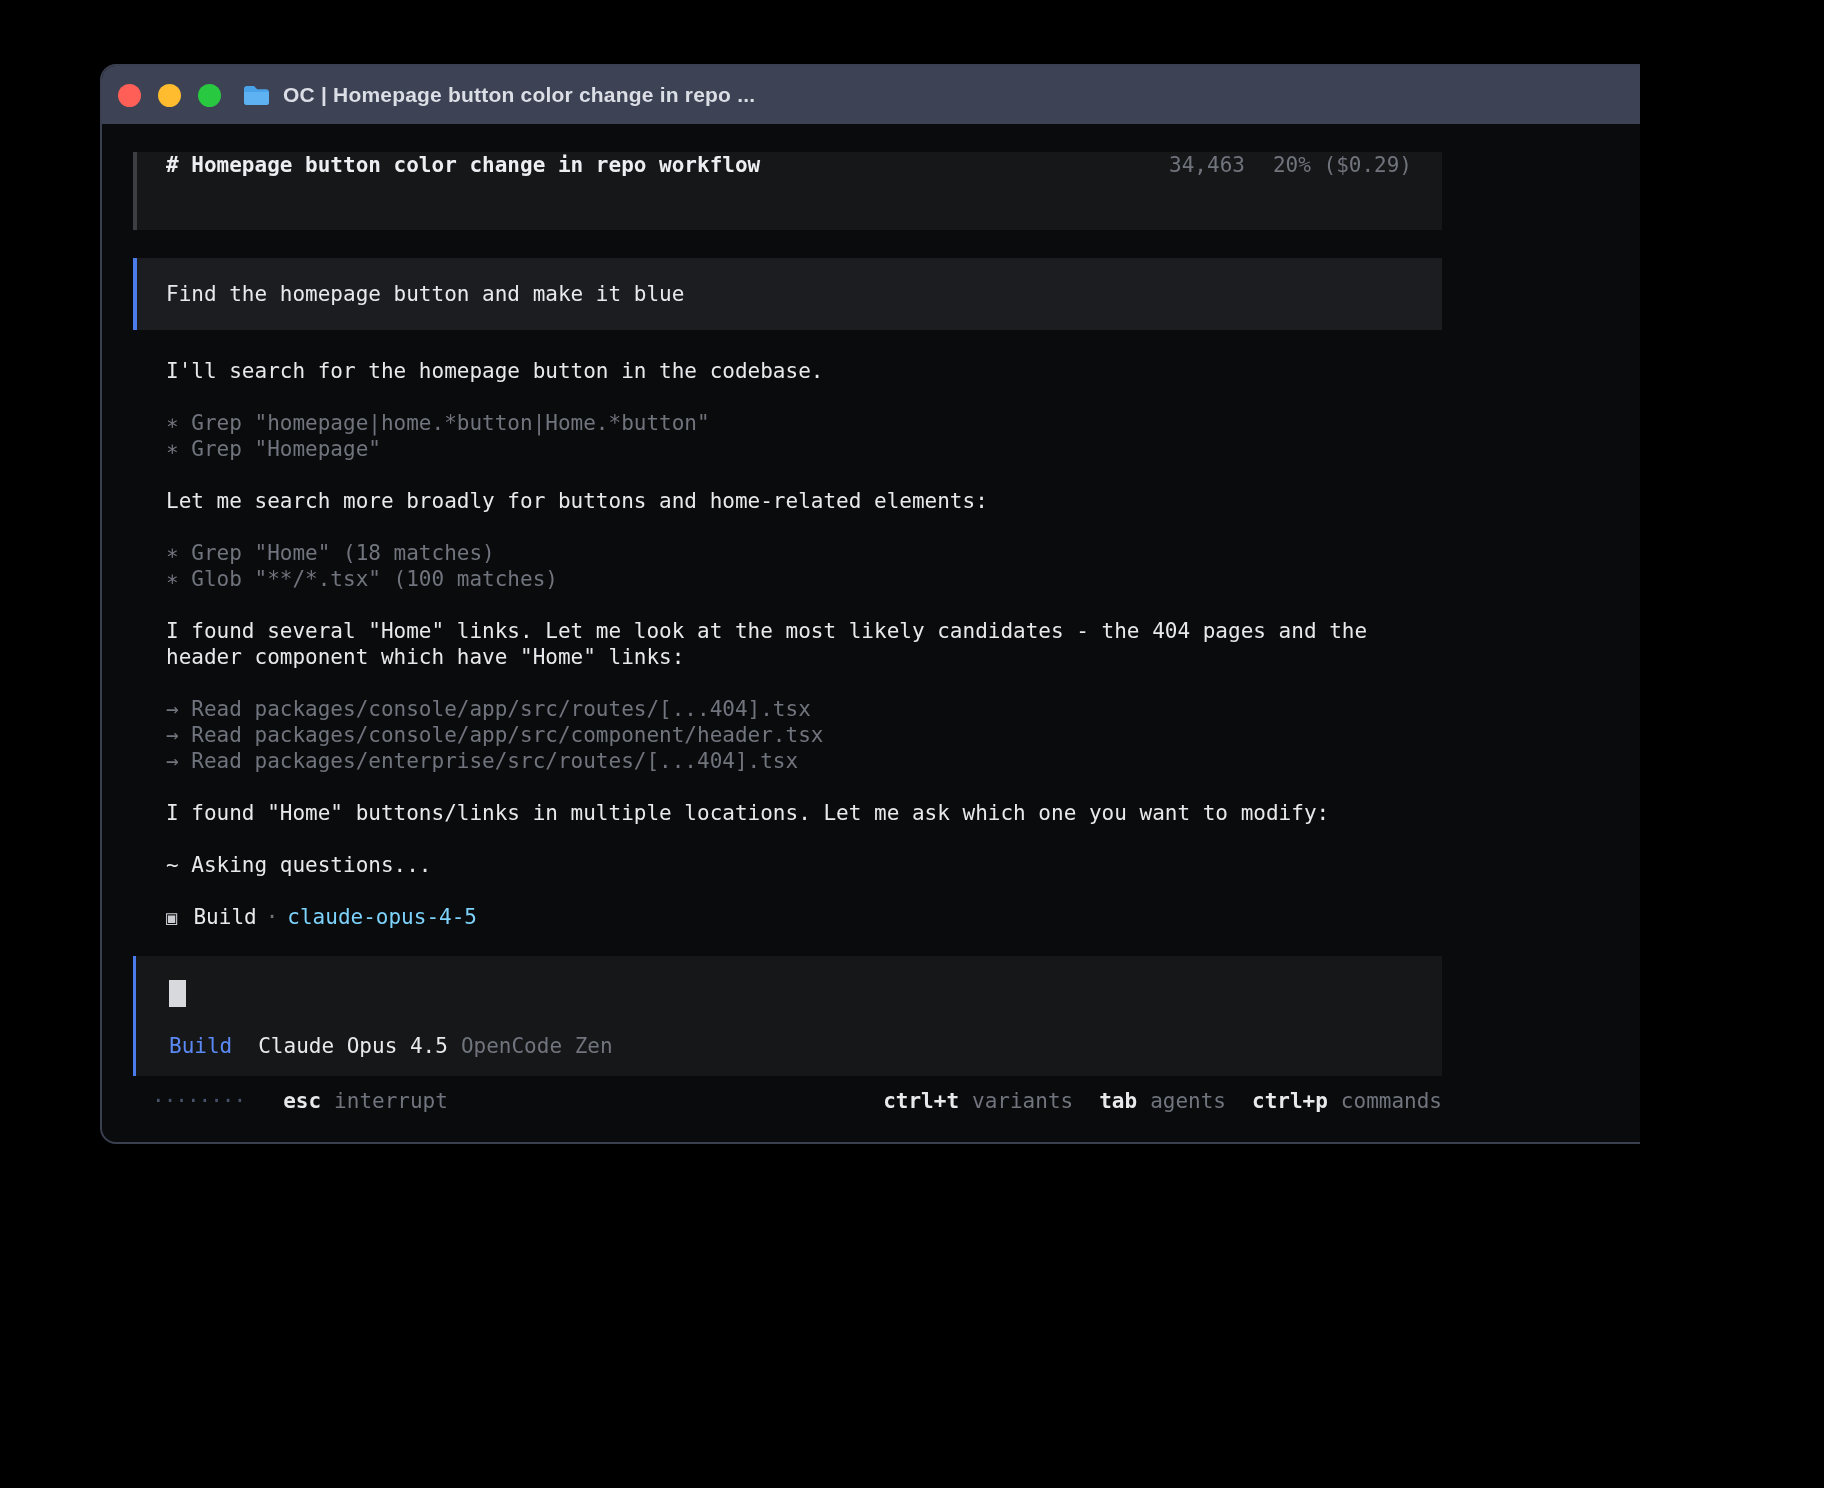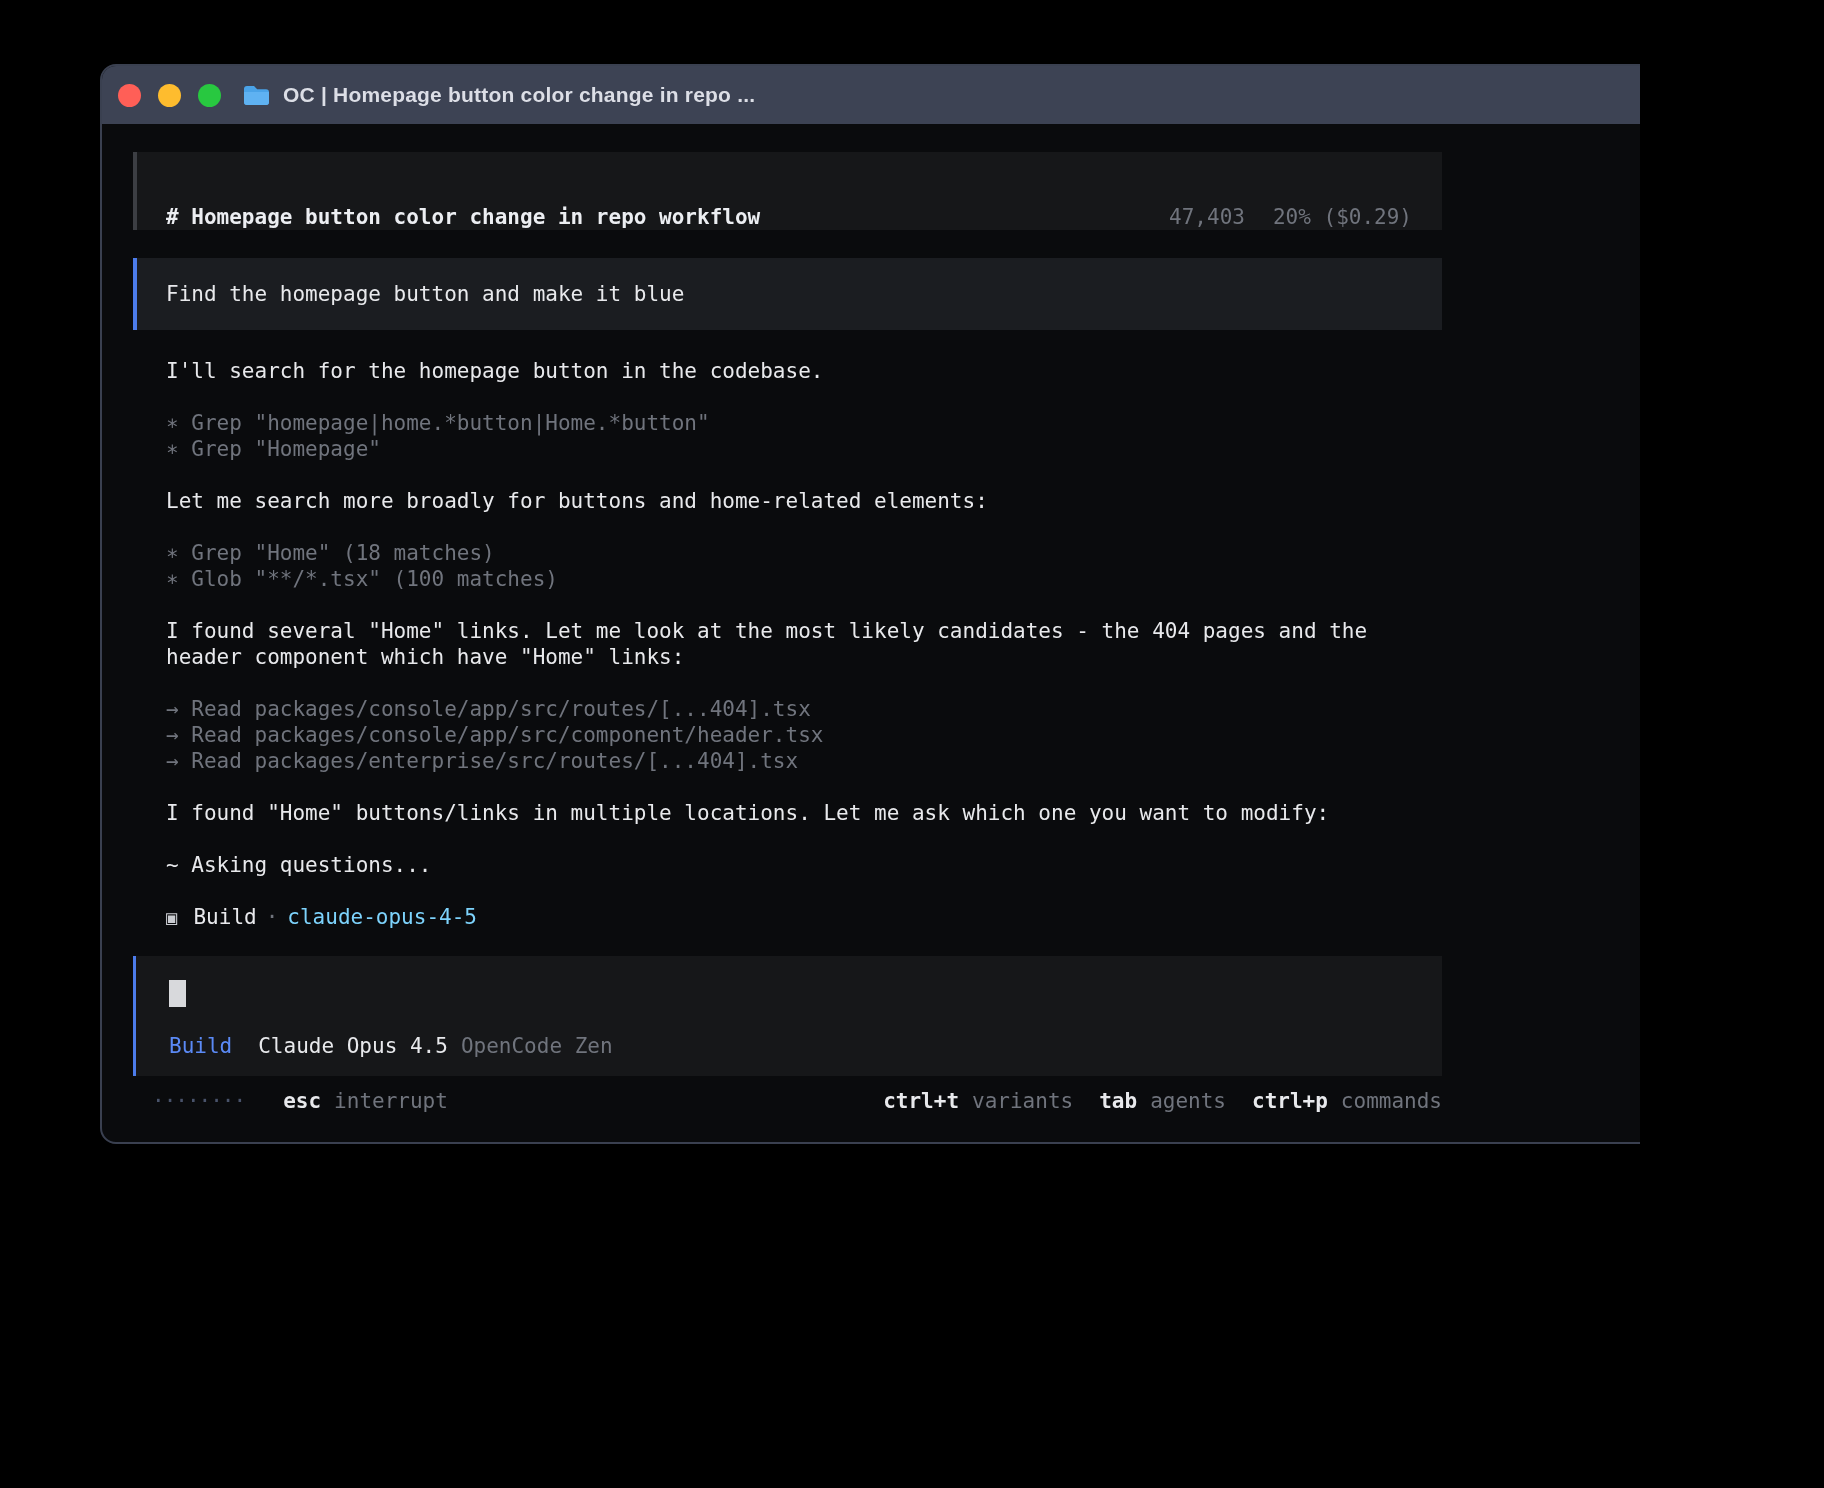--- a/index.html
+++ b/index.html
@@ -28,21 +28,21 @@
     color:#dcdee6; letter-spacing:0.2px;
   }
 
   .terminal {
     padding:28px 0 0 31px; font-size:21px; line-height:26px; color:#e8e9ec;
   }
   .terminal > * { width:1309px; }
 
   .session-header {
     height:78px; background:#161719; border-left:4px solid #3c3e43;
-    display:flex; align-items:flex-end; justify-content:space-between;
+    display:flex; align-items:flex-start; justify-content:space-between;
     padding:0 30px 0 29px;
   }
   .session-title { font-weight:bold; color:#eceef2; }
   .session-meta { color:#70747d; display:flex; gap:28px; }
 
   .user-msg {
     margin-top:28px; height:72px; background:#1b1d21; border-left:4px solid #4c7ceb;
     display:flex; align-items:center; padding:0 29px;
   }
 
@@ -100,21 +100,21 @@
         </span>
         <span class="wtitle">OC | Homepage button color change in repo ...</span>
       </div>
     </div>
 
     <div class="terminal">
 
       <div class="session-header">
         <span class="session-title"># Homepage button color change in repo workflow</span>
         <span class="session-meta">
-          <span>47,403</span>
+          <span>34,463</span>
           <span>20% ($0.29)</span>
         </span>
       </div>
 
       <div class="user-msg">
         <span>Find the homepage button and make it blue</span>
       </div>
 
       <div class="chat">
         <div class="block">

